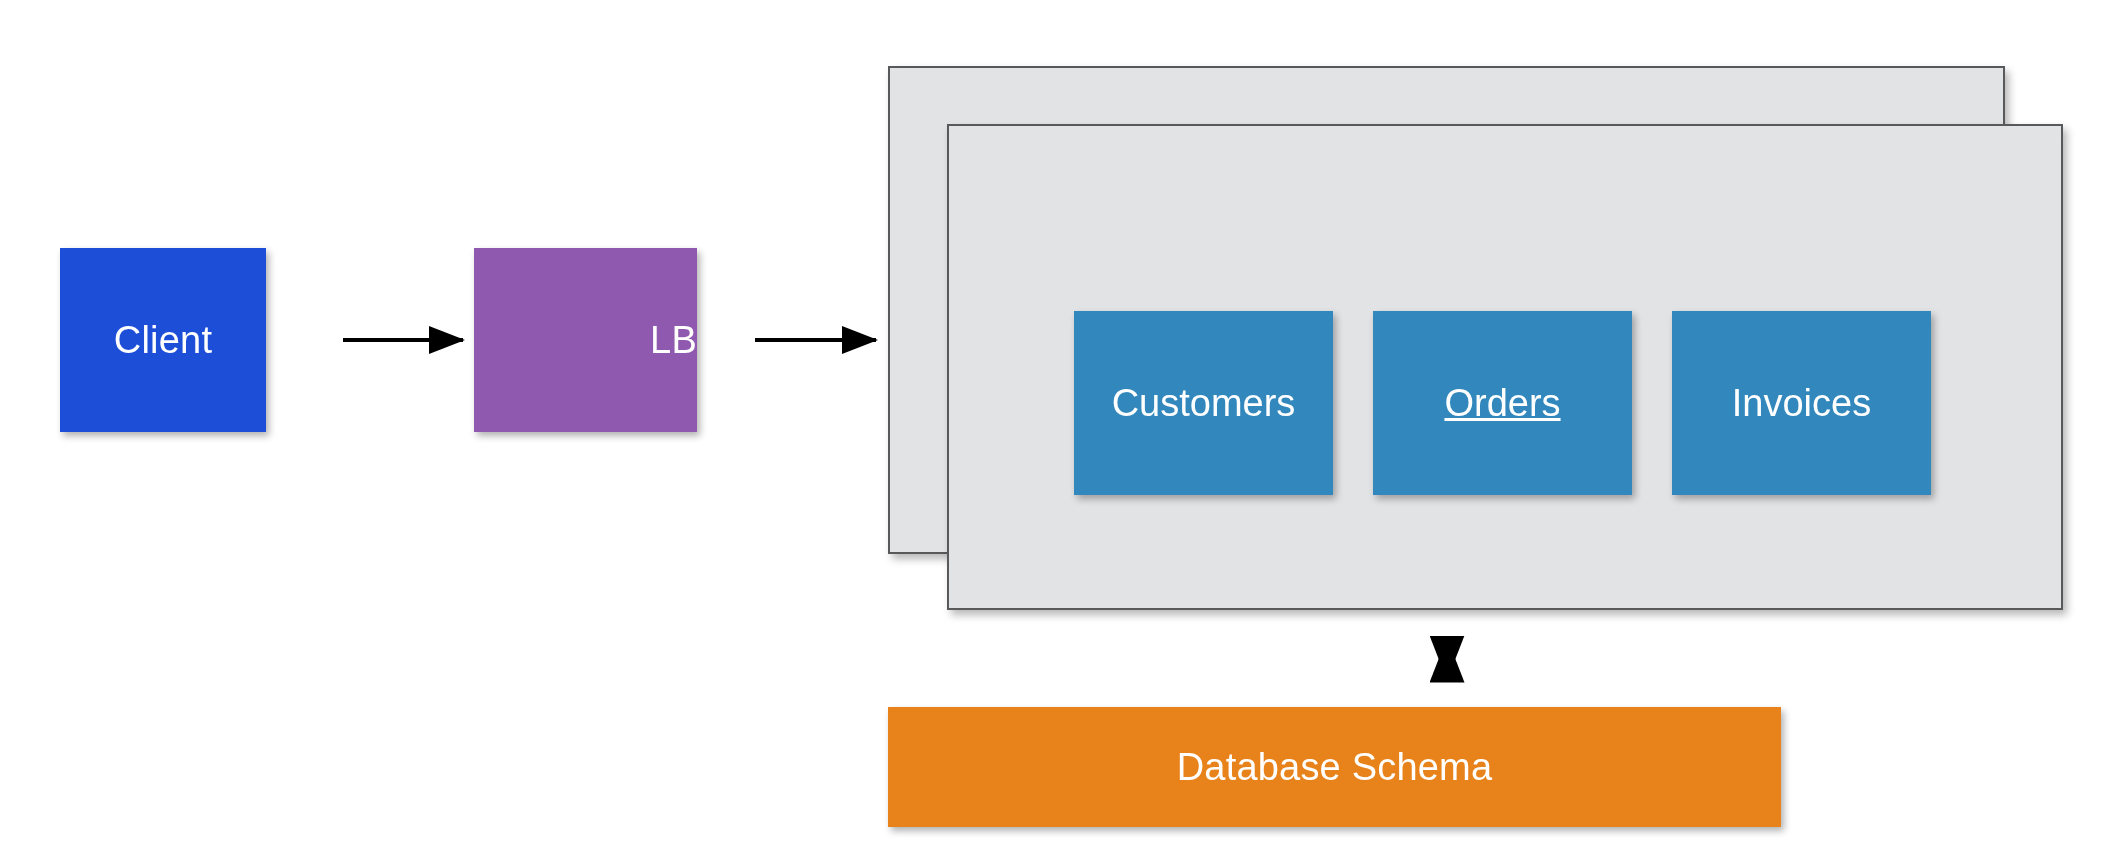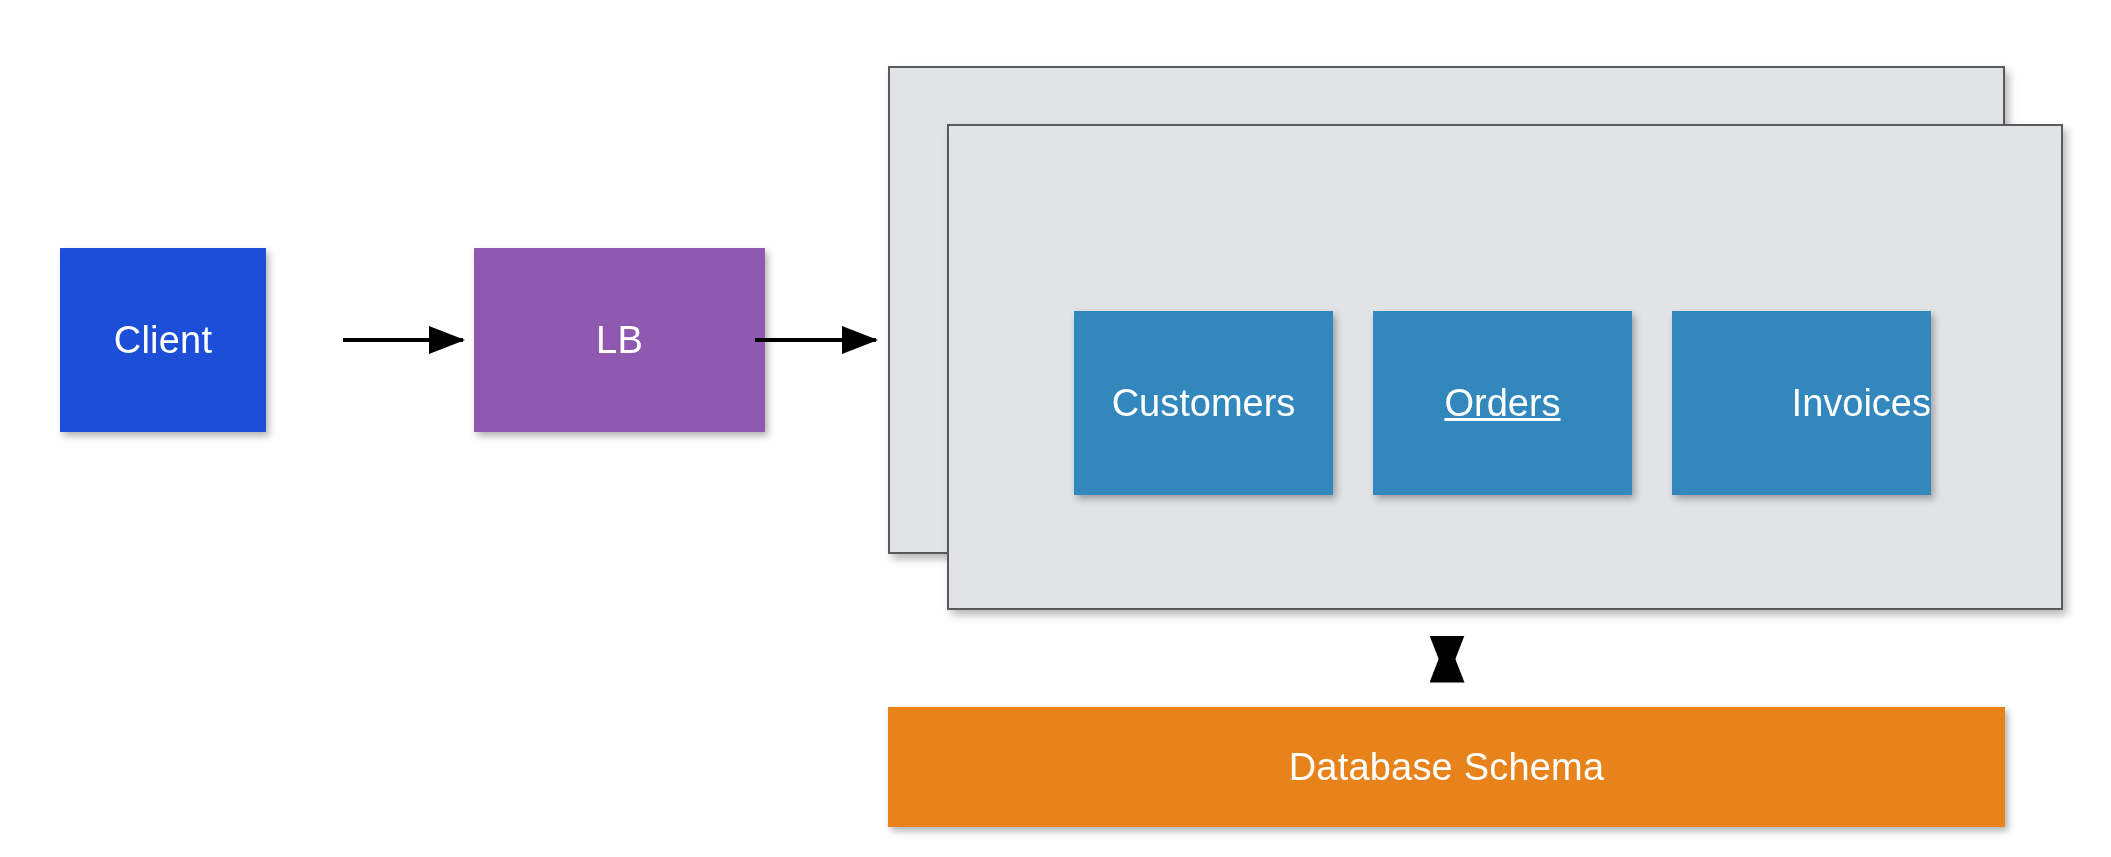--- a/index.html
+++ b/index.html
@@ -45,23 +45,24 @@
     top: 248px;
     width: 206px;
     height: 184px;
     background: #1d4ed8;
   }
 
   
   #lb-node {
     left: 474px;
     top: 248px;
-    width: 291px;
+    width: 223px;
     height: 184px;
     background: #9059b0;
+    justify-content: flex-end;
   }
 
   
   .panel {
     position: absolute;
     background: #e2e3e5;
     border: 2px solid #58595b;
     box-sizing: border-box;
     box-shadow: 4px 5px 8px rgba(0,0,0,0.28);
   }
@@ -90,27 +91,27 @@
     justify-content: center;
     color: #ffffff;
     font-size: 38px;
     line-height: 1;
     box-sizing: border-box;
     box-shadow: 3px 4px 7px rgba(0,0,0,0.30);
     margin-top: 36px;
   }
   #service-box-0 { left: 1074px; }
   #service-box-1 { left: 1373px; text-decoration: underline; }
-  #service-box-2 { left: 1672px; justify-content: flex-end; }
+  #service-box-2 { left: 1672px; }
 
   
   #database-schema-node {
     left: 888px;
     top: 707px;
-    width: 1117px;
+    width: 893px;
     height: 120px;
     background: #e8821a;
     font-size: 38px;
   }
 
   
   #arrow-layer {
     position: absolute;
     left: 0;
     top: 0;

